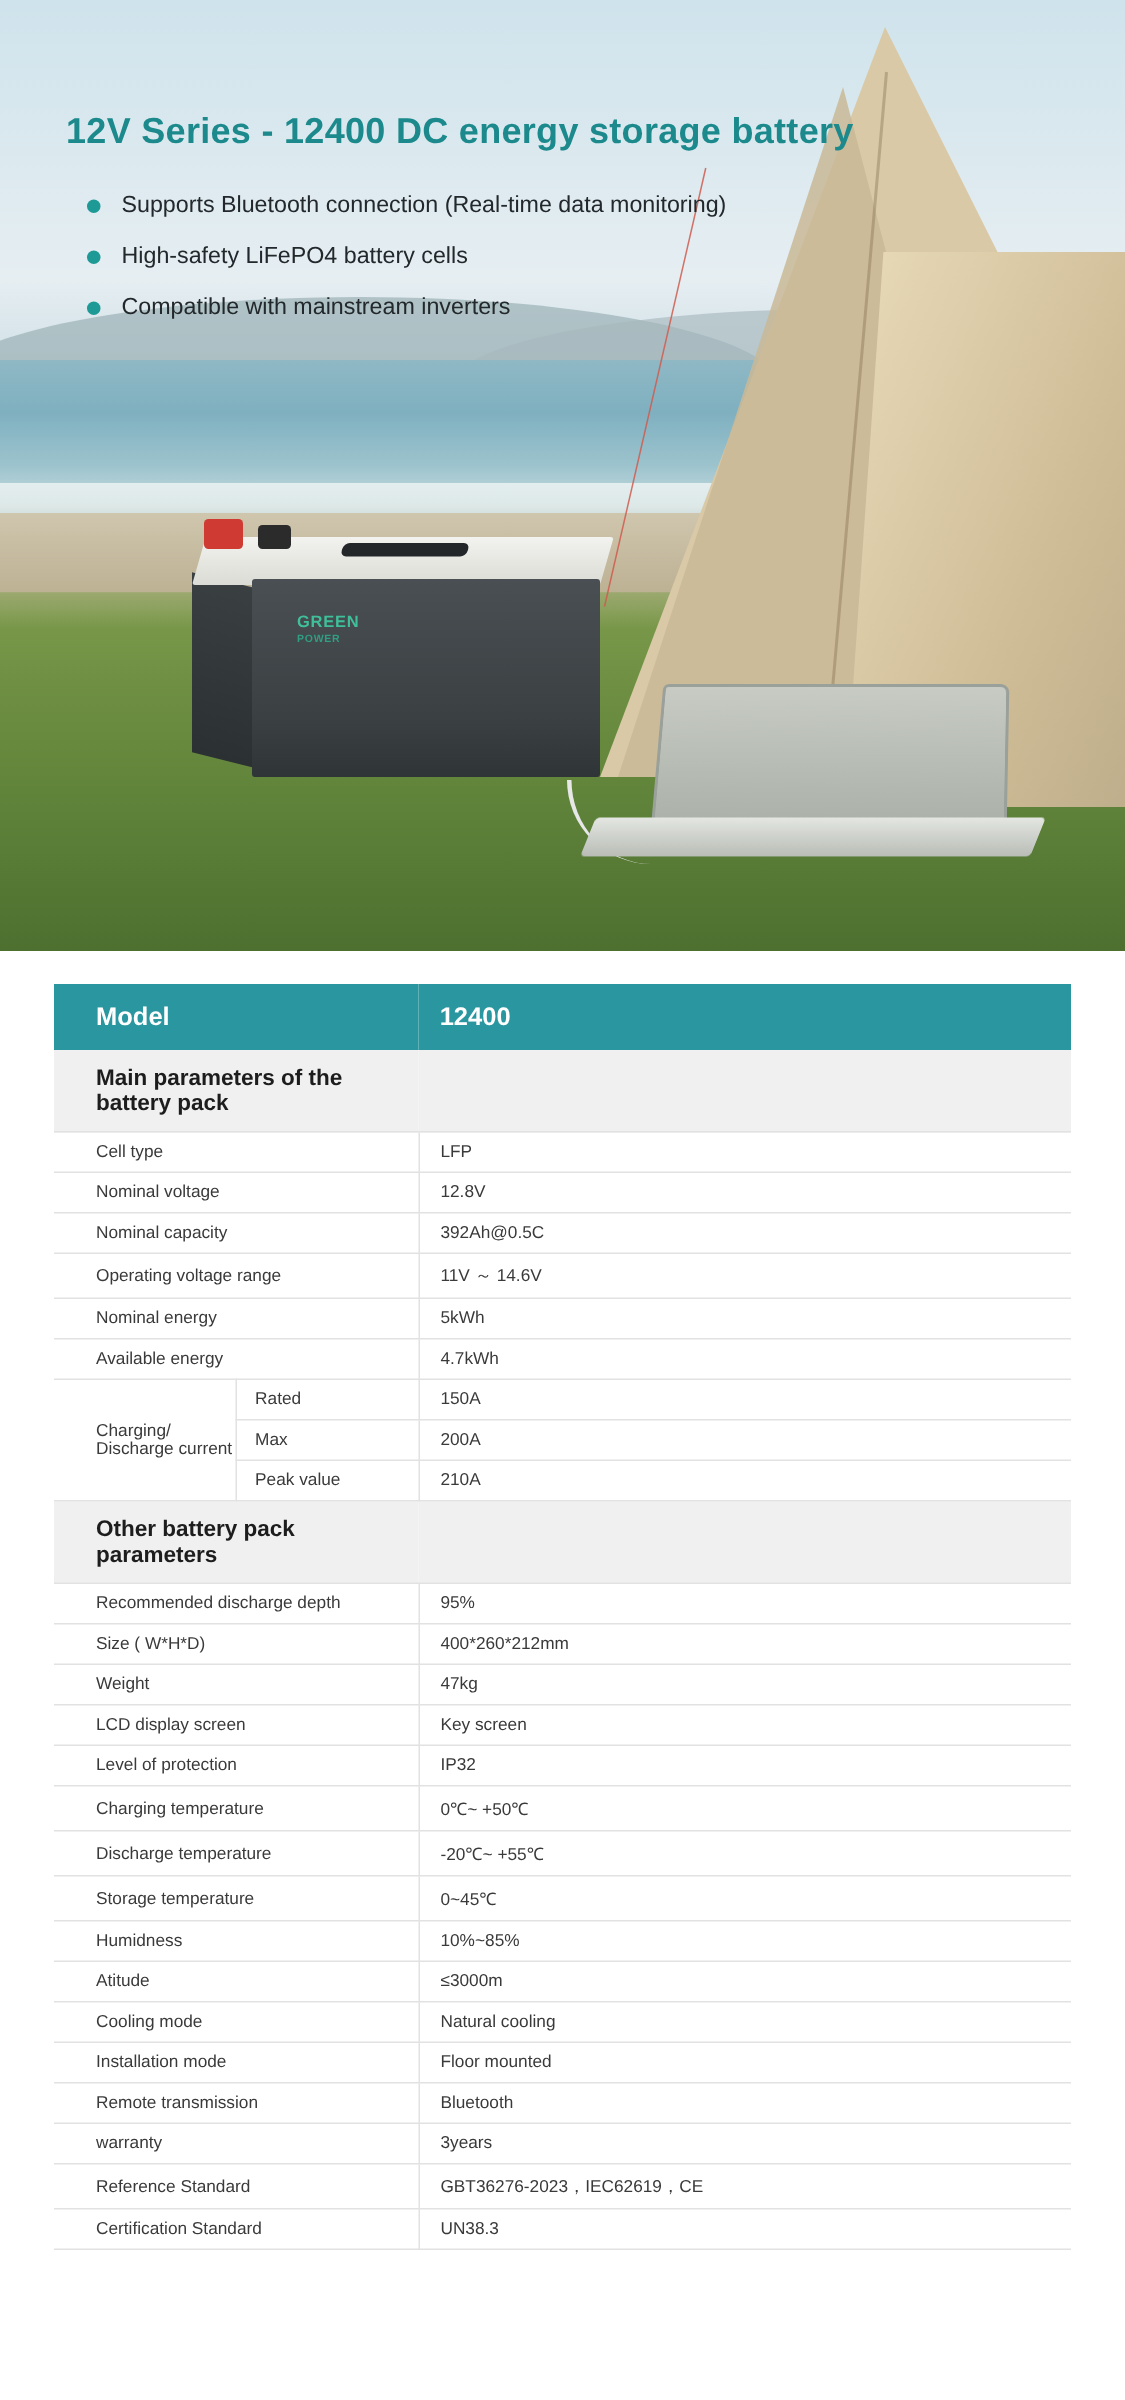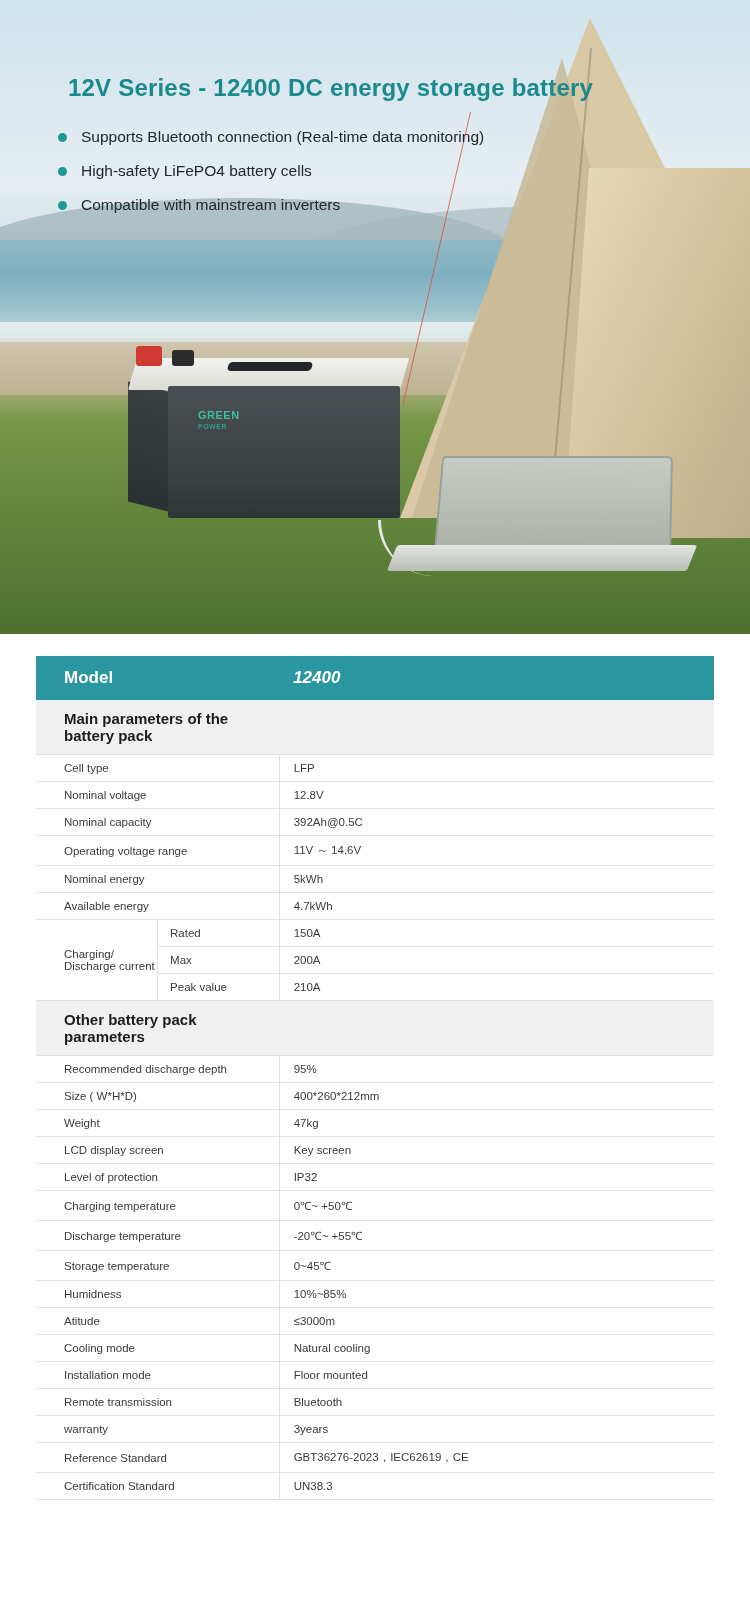--- a/index.html
+++ b/index.html
@@ -207,21 +207,21 @@
     border-radius: 0 0 0 60px;
   }
 
   
   .hero-text {
     position: absolute;
     left: 0; top: 0; width: 750px; height: 260px;
   }
   .hero-title {
     position: absolute;
-    left: 68px; top: 74px;
+    left: 44px; top: 74px;
     font-size: 24px;
     font-weight: bold;
     color: #1c8a8c;
     letter-spacing: .2px;
   }
   .bullets {
     position: absolute;
     left: 58px; top: 128px;
     width: 560px;
   }
@@ -267,21 +267,21 @@
 
   tr.head td {
     background: #2a97a0;
     color: #ffffff;
     font-size: 17px;
     font-weight: bold;
     padding: 12px 0;
     border-bottom: none;
   }
   tr.head .c1 { padding-left: 28px !important; }
-  tr.head .c3 { padding-left: 14px !important; font-style: italic; }
+  tr.head .c3 { padding-left: 14px !important; }
 
   tr.section td {
     background: #f0f0f0;
     font-size: 15px;
     font-weight: bold;
     color: #1d1d1d;
     padding: 10px 0;
     border-bottom: 1px solid #e2e2e2;
   }
   tr.section .c1 { padding-left: 28px !important; }

